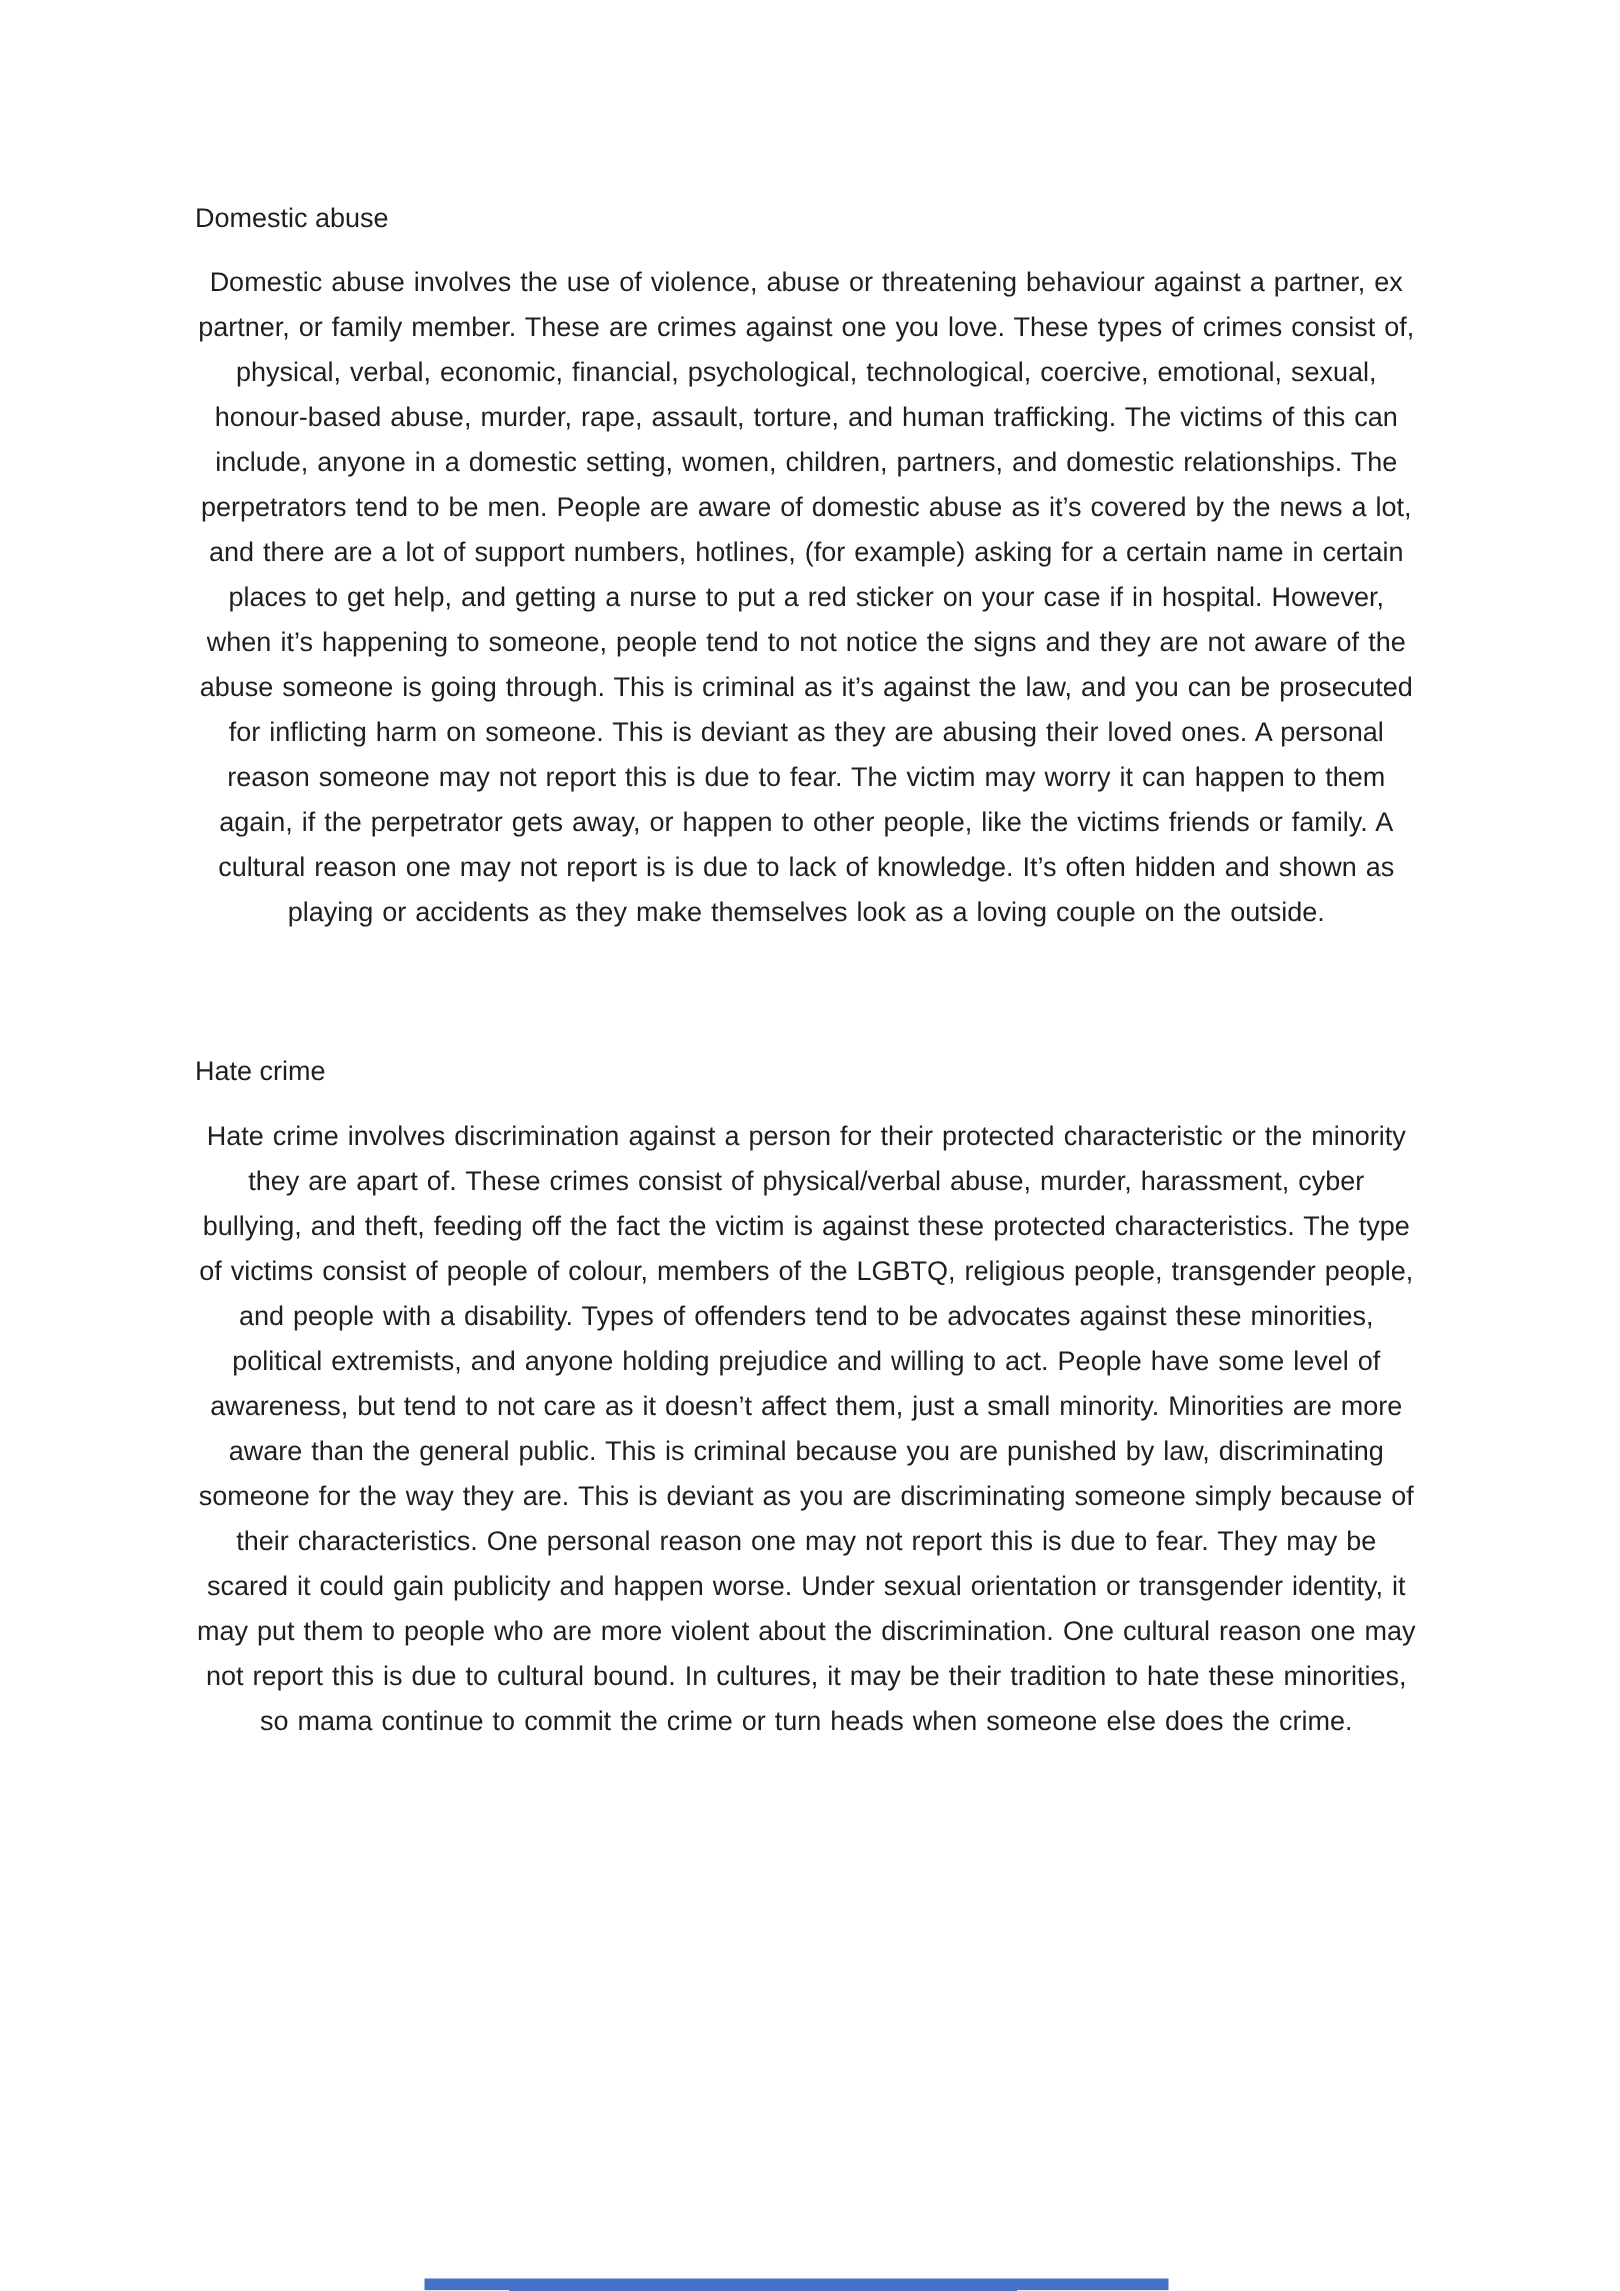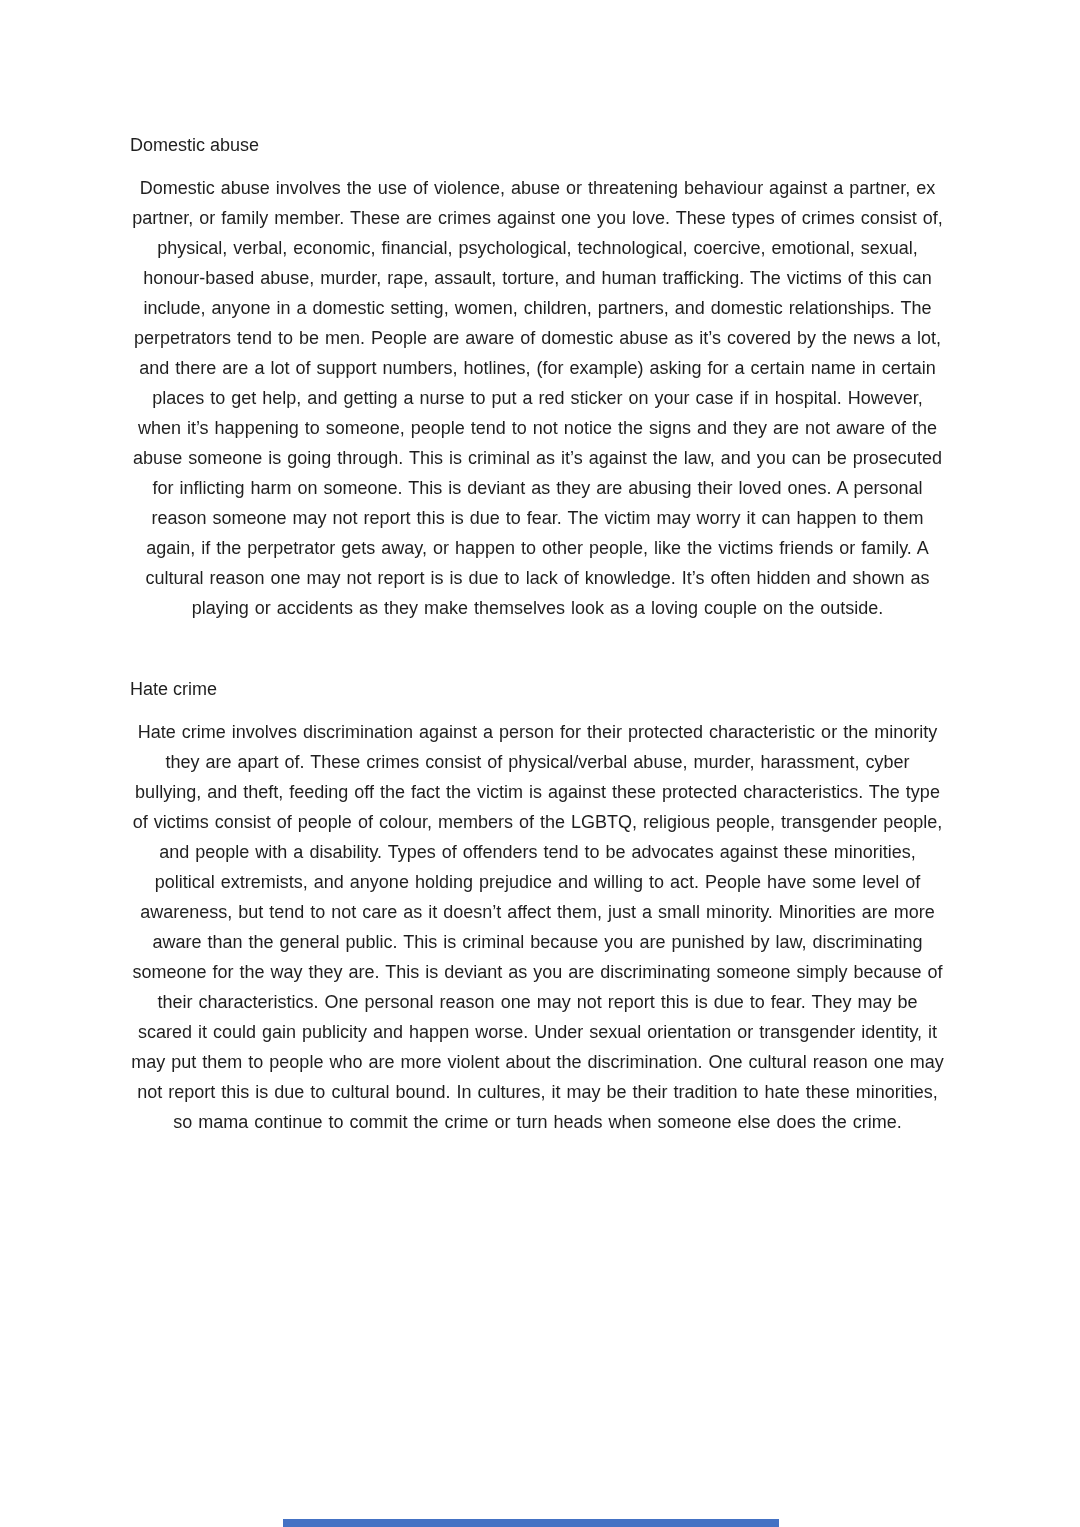--- a/index.html
+++ b/index.html
@@ -30,21 +30,21 @@
   }
   .body-text {
     font-size: 18px;
     font-weight: 400;
     line-height: 30px;
     margin: 0;
     text-align: center;
     word-spacing: 1px;
   }
   .section + .section {
-    margin-top: 51px;
+    margin-top: 76px;
   }
   .accent-bar {
     position: absolute;
     left: 283px;
     bottom: 0;
     width: 496px;
     height: 8px;
   }
 </style>
 </head>

